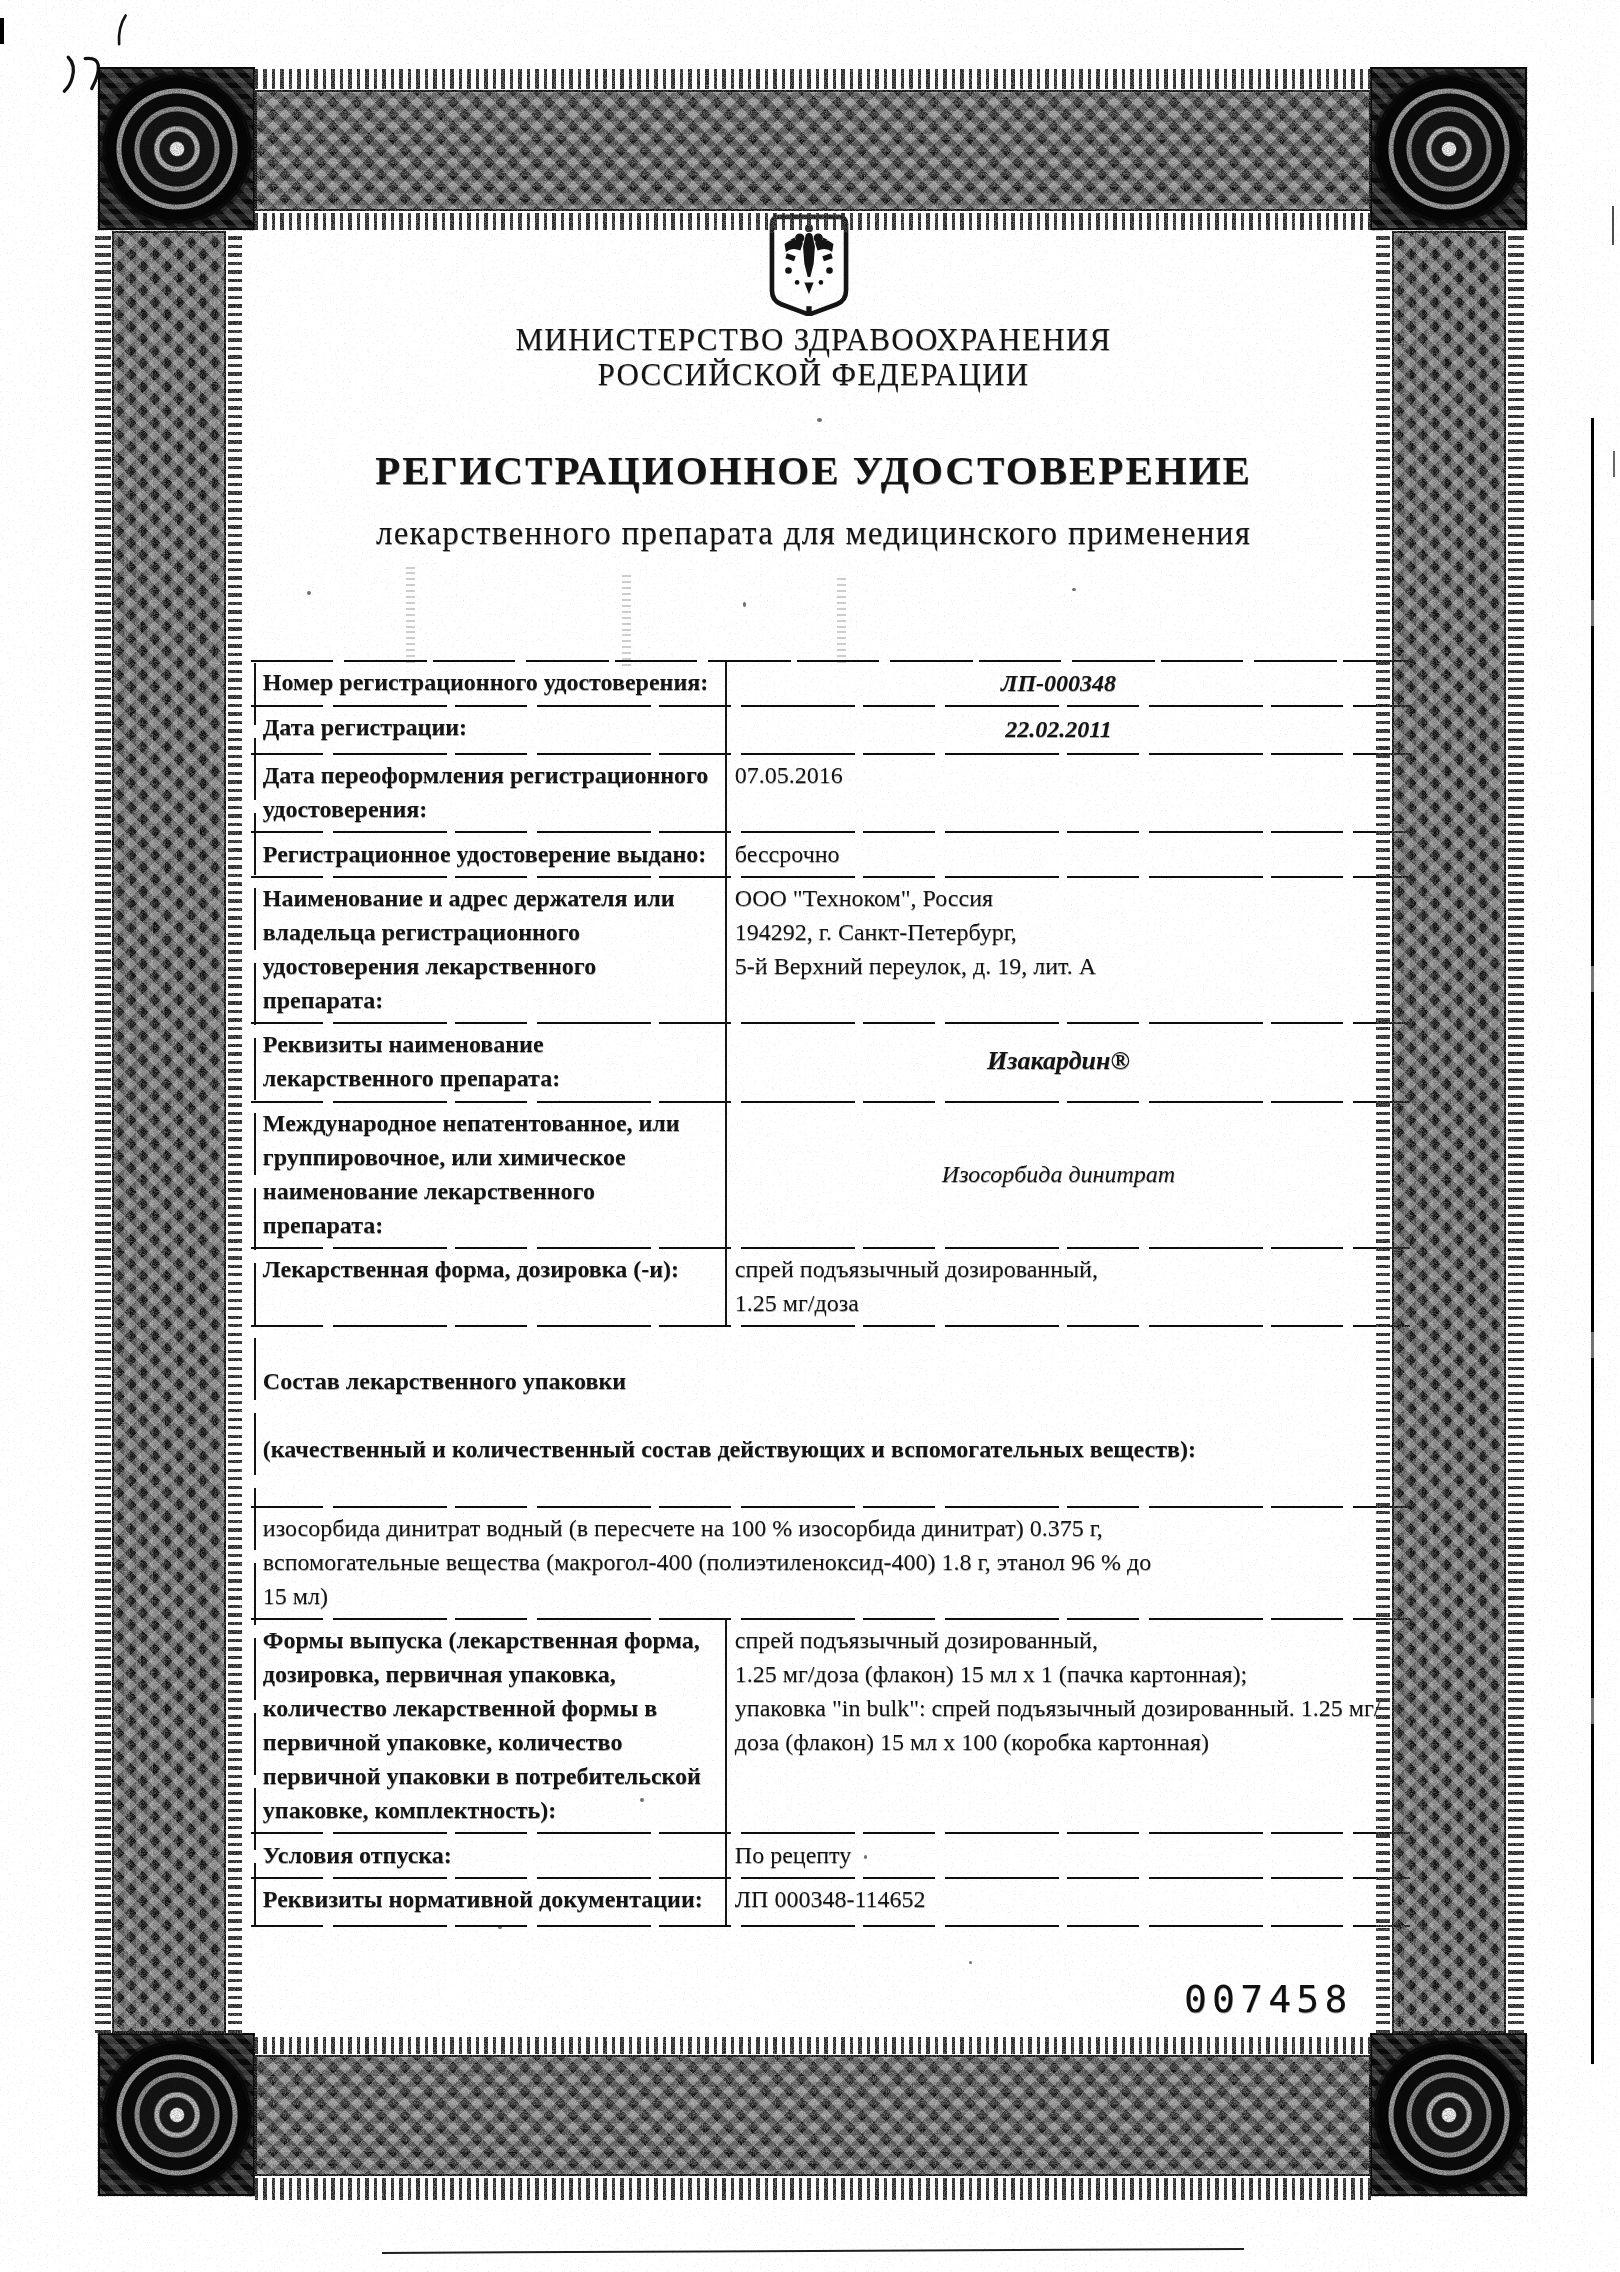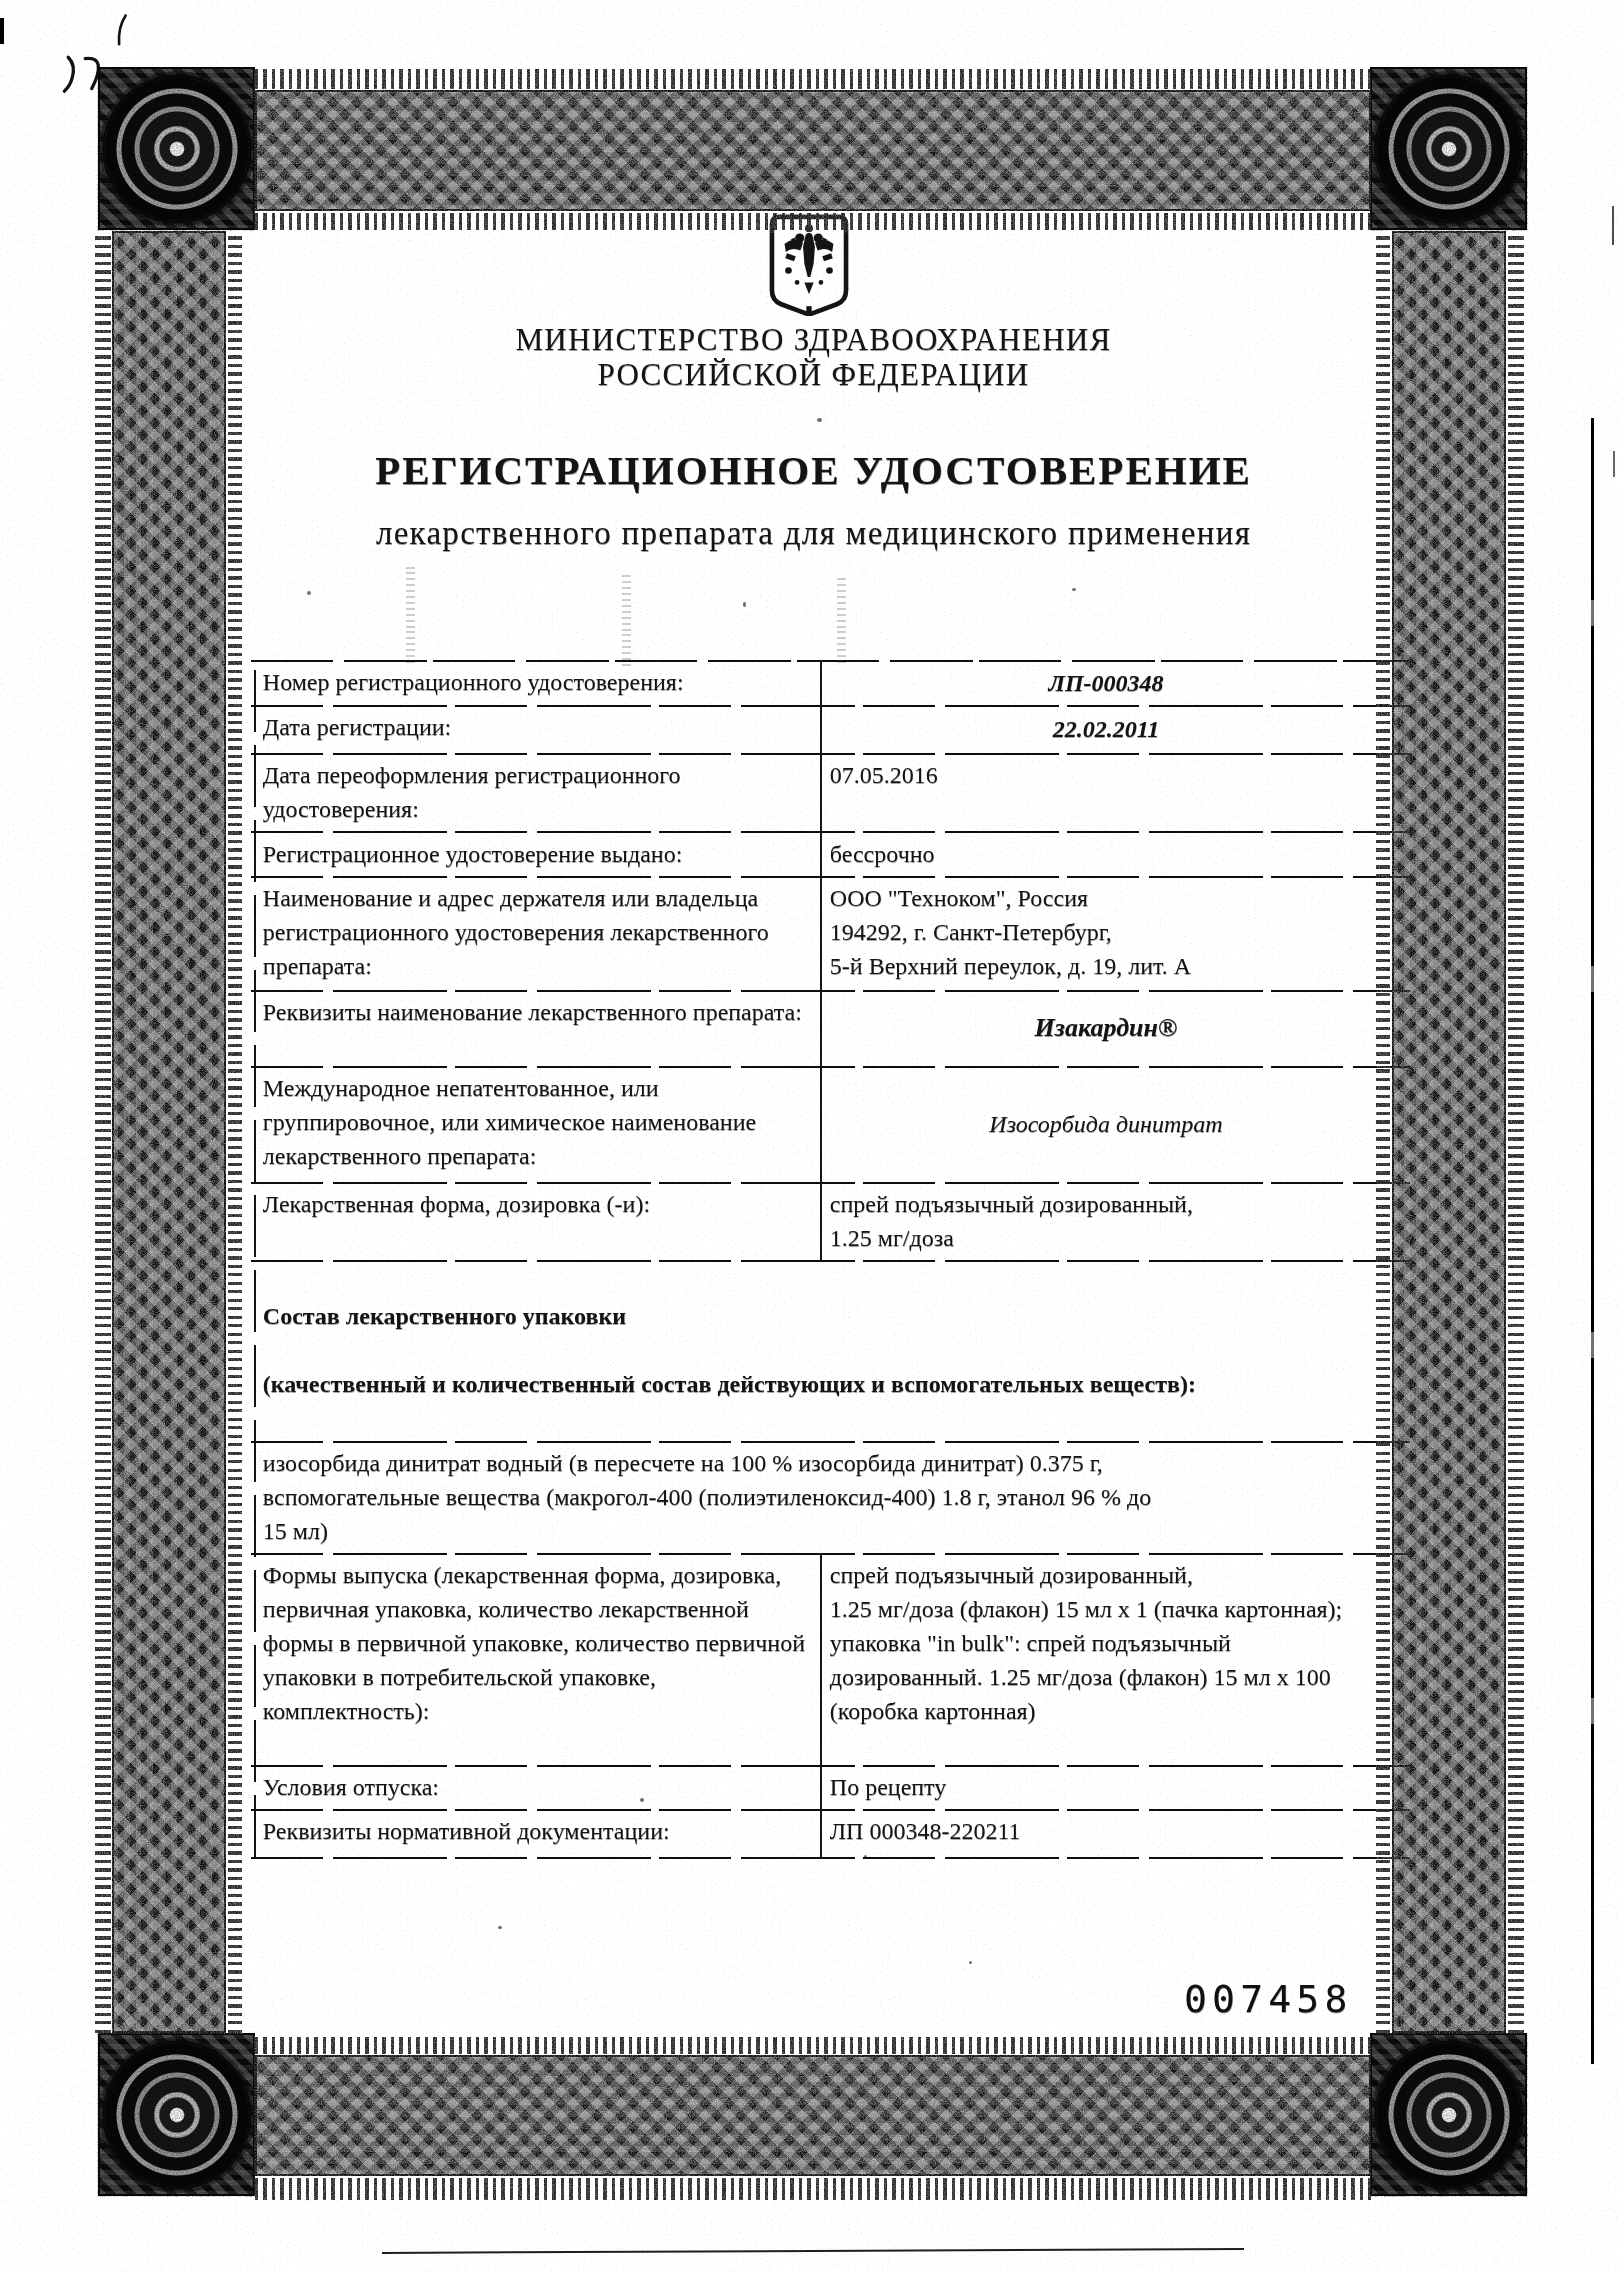--- a/index.html
+++ b/index.html
@@ -77,21 +77,21 @@
   .tbl-left-edge{
     content:"";position:absolute;left:-1.3px;top:0;bottom:0;width:2px;
     background:repeating-linear-gradient(0deg,#131313 0 62px,rgba(0,0,0,0) 62px 75px);
   }
   .row{display:flex;position:relative;box-sizing:border-box;}
   .row::after{
     content:"";position:absolute;left:-3.9px;right:-19.6px;bottom:-2px;height:2px;
     background:repeating-linear-gradient(90deg,#0d0d0d 0 72px,rgba(0,0,0,0) 72px 82px,#0d0d0d 82px 196px,rgba(0,0,0,0) 196px 204px);
   }
   .cell{box-sizing:border-box;padding:5.2px 7.8px;}
-  .lbl{width:567px;font-weight:normal;border-right:2px solid #161616;flex:none;}
+  .lbl{width:472px;font-weight:bold;border-right:2px solid #161616;flex:none;}
   .val{flex:1;white-space:pre-line;}
   .val.vcenter{display:flex;align-items:center;justify-content:center;text-align:right;font-style:italic;}
   .val.bold{font-weight:bold;}
   .cell.full{width:100%;white-space:pre-line;}
   .cell.full.hdr{font-weight:bold;}
 
   
   .serial{
     position:absolute;left:1184px;top:1977px;
     font-family:"DejaVu Sans Mono","Liberation Mono",monospace;
@@ -238,21 +238,21 @@
       <div class="cell val">спрей подъязычный дозированный,
 1.25 мг/доза (флакон) 15 мл х 1 (пачка картонная);
 упаковка "in bulk": спрей подъязычный дозированный. 1.25 мг/доза (флакон) 15 мл х 100 (коробка картонная)</div>
     </div>
     <div class="row" style="min-height:44px;">
       <div class="cell lbl">Условия отпуска:</div>
       <div class="cell val">По рецепту</div>
     </div>
     <div class="row" style="min-height:48px;">
       <div class="cell lbl">Реквизиты нормативной документации:</div>
-      <div class="cell val">ЛП 000348-220211</div>
+      <div class="cell val">ЛП 000348-114652</div>
     </div>
   </div>
 
   <div class="serial">007458</div>
 
   <div class="bottom-line"></div>
   <div class="right-line"></div>
   <div class="edge-tick" style="left:1612px;top:206px;width:2px;height:39px;opacity:.7;"></div>
   <div class="edge-tick" style="left:1613px;top:451px;width:2px;height:26px;opacity:.6;"></div>
   <div class="speck" style="left:307px;top:591px;width:3.9px;height:3.9px;"></div>

